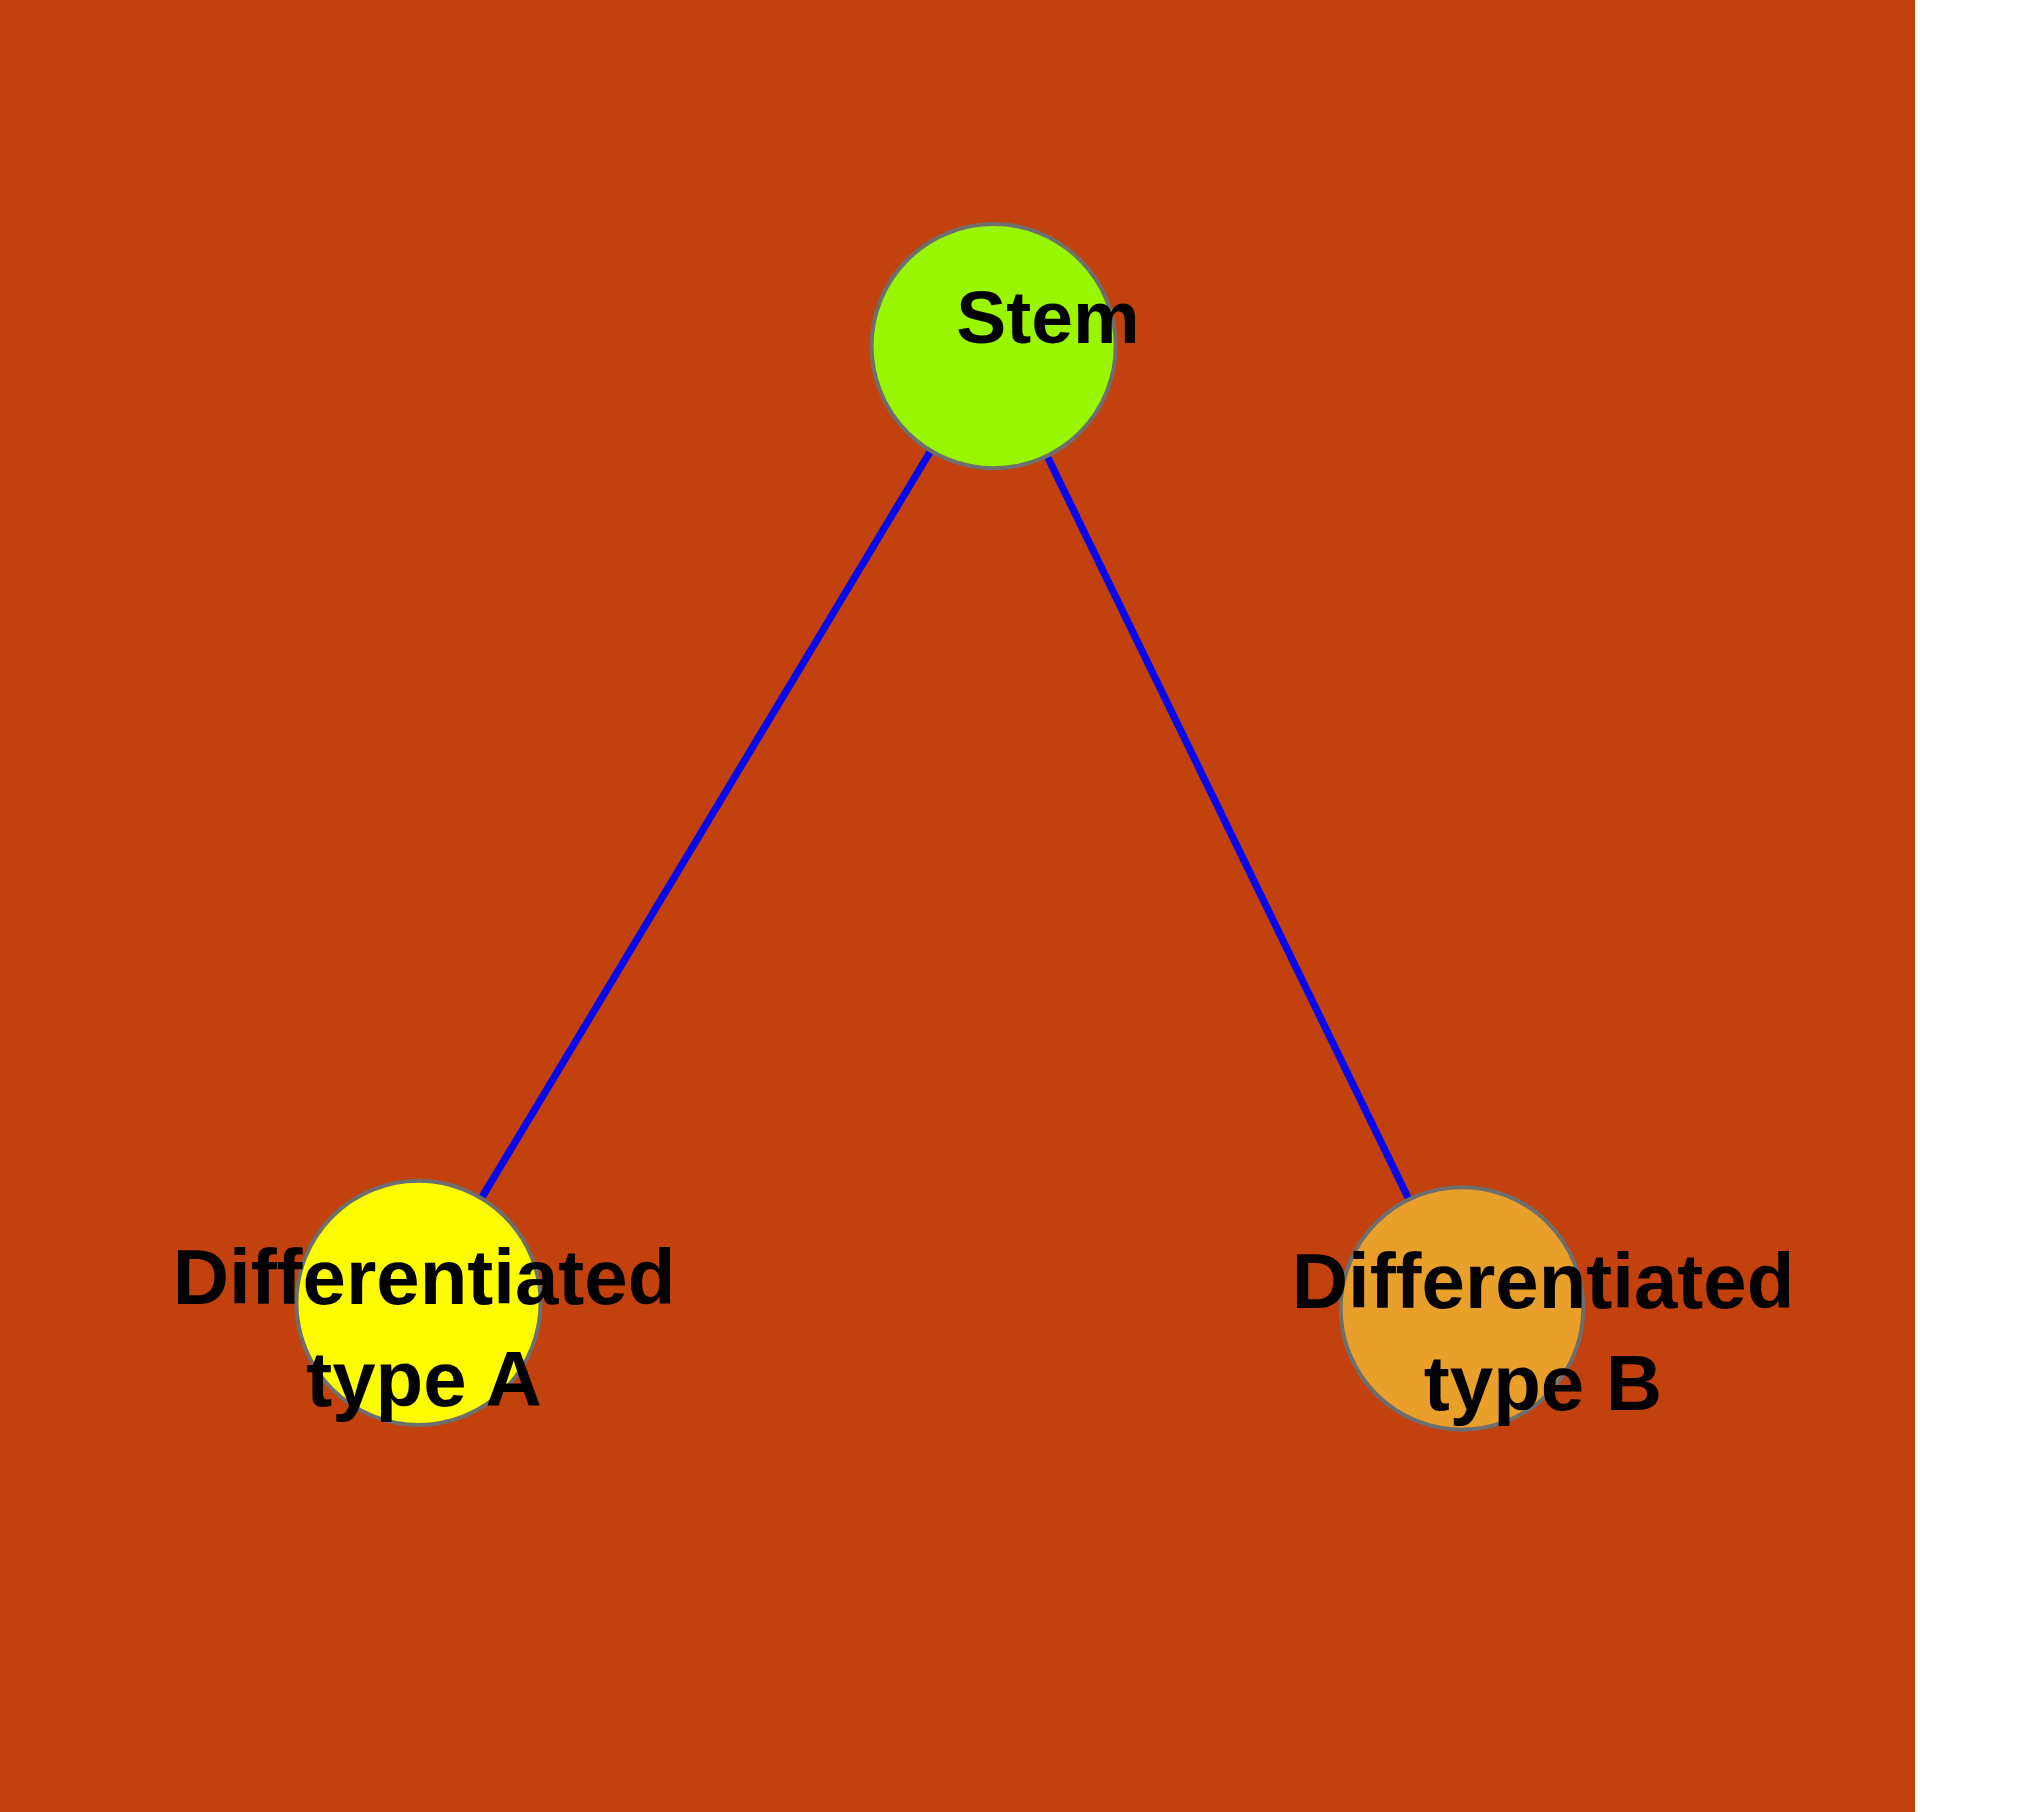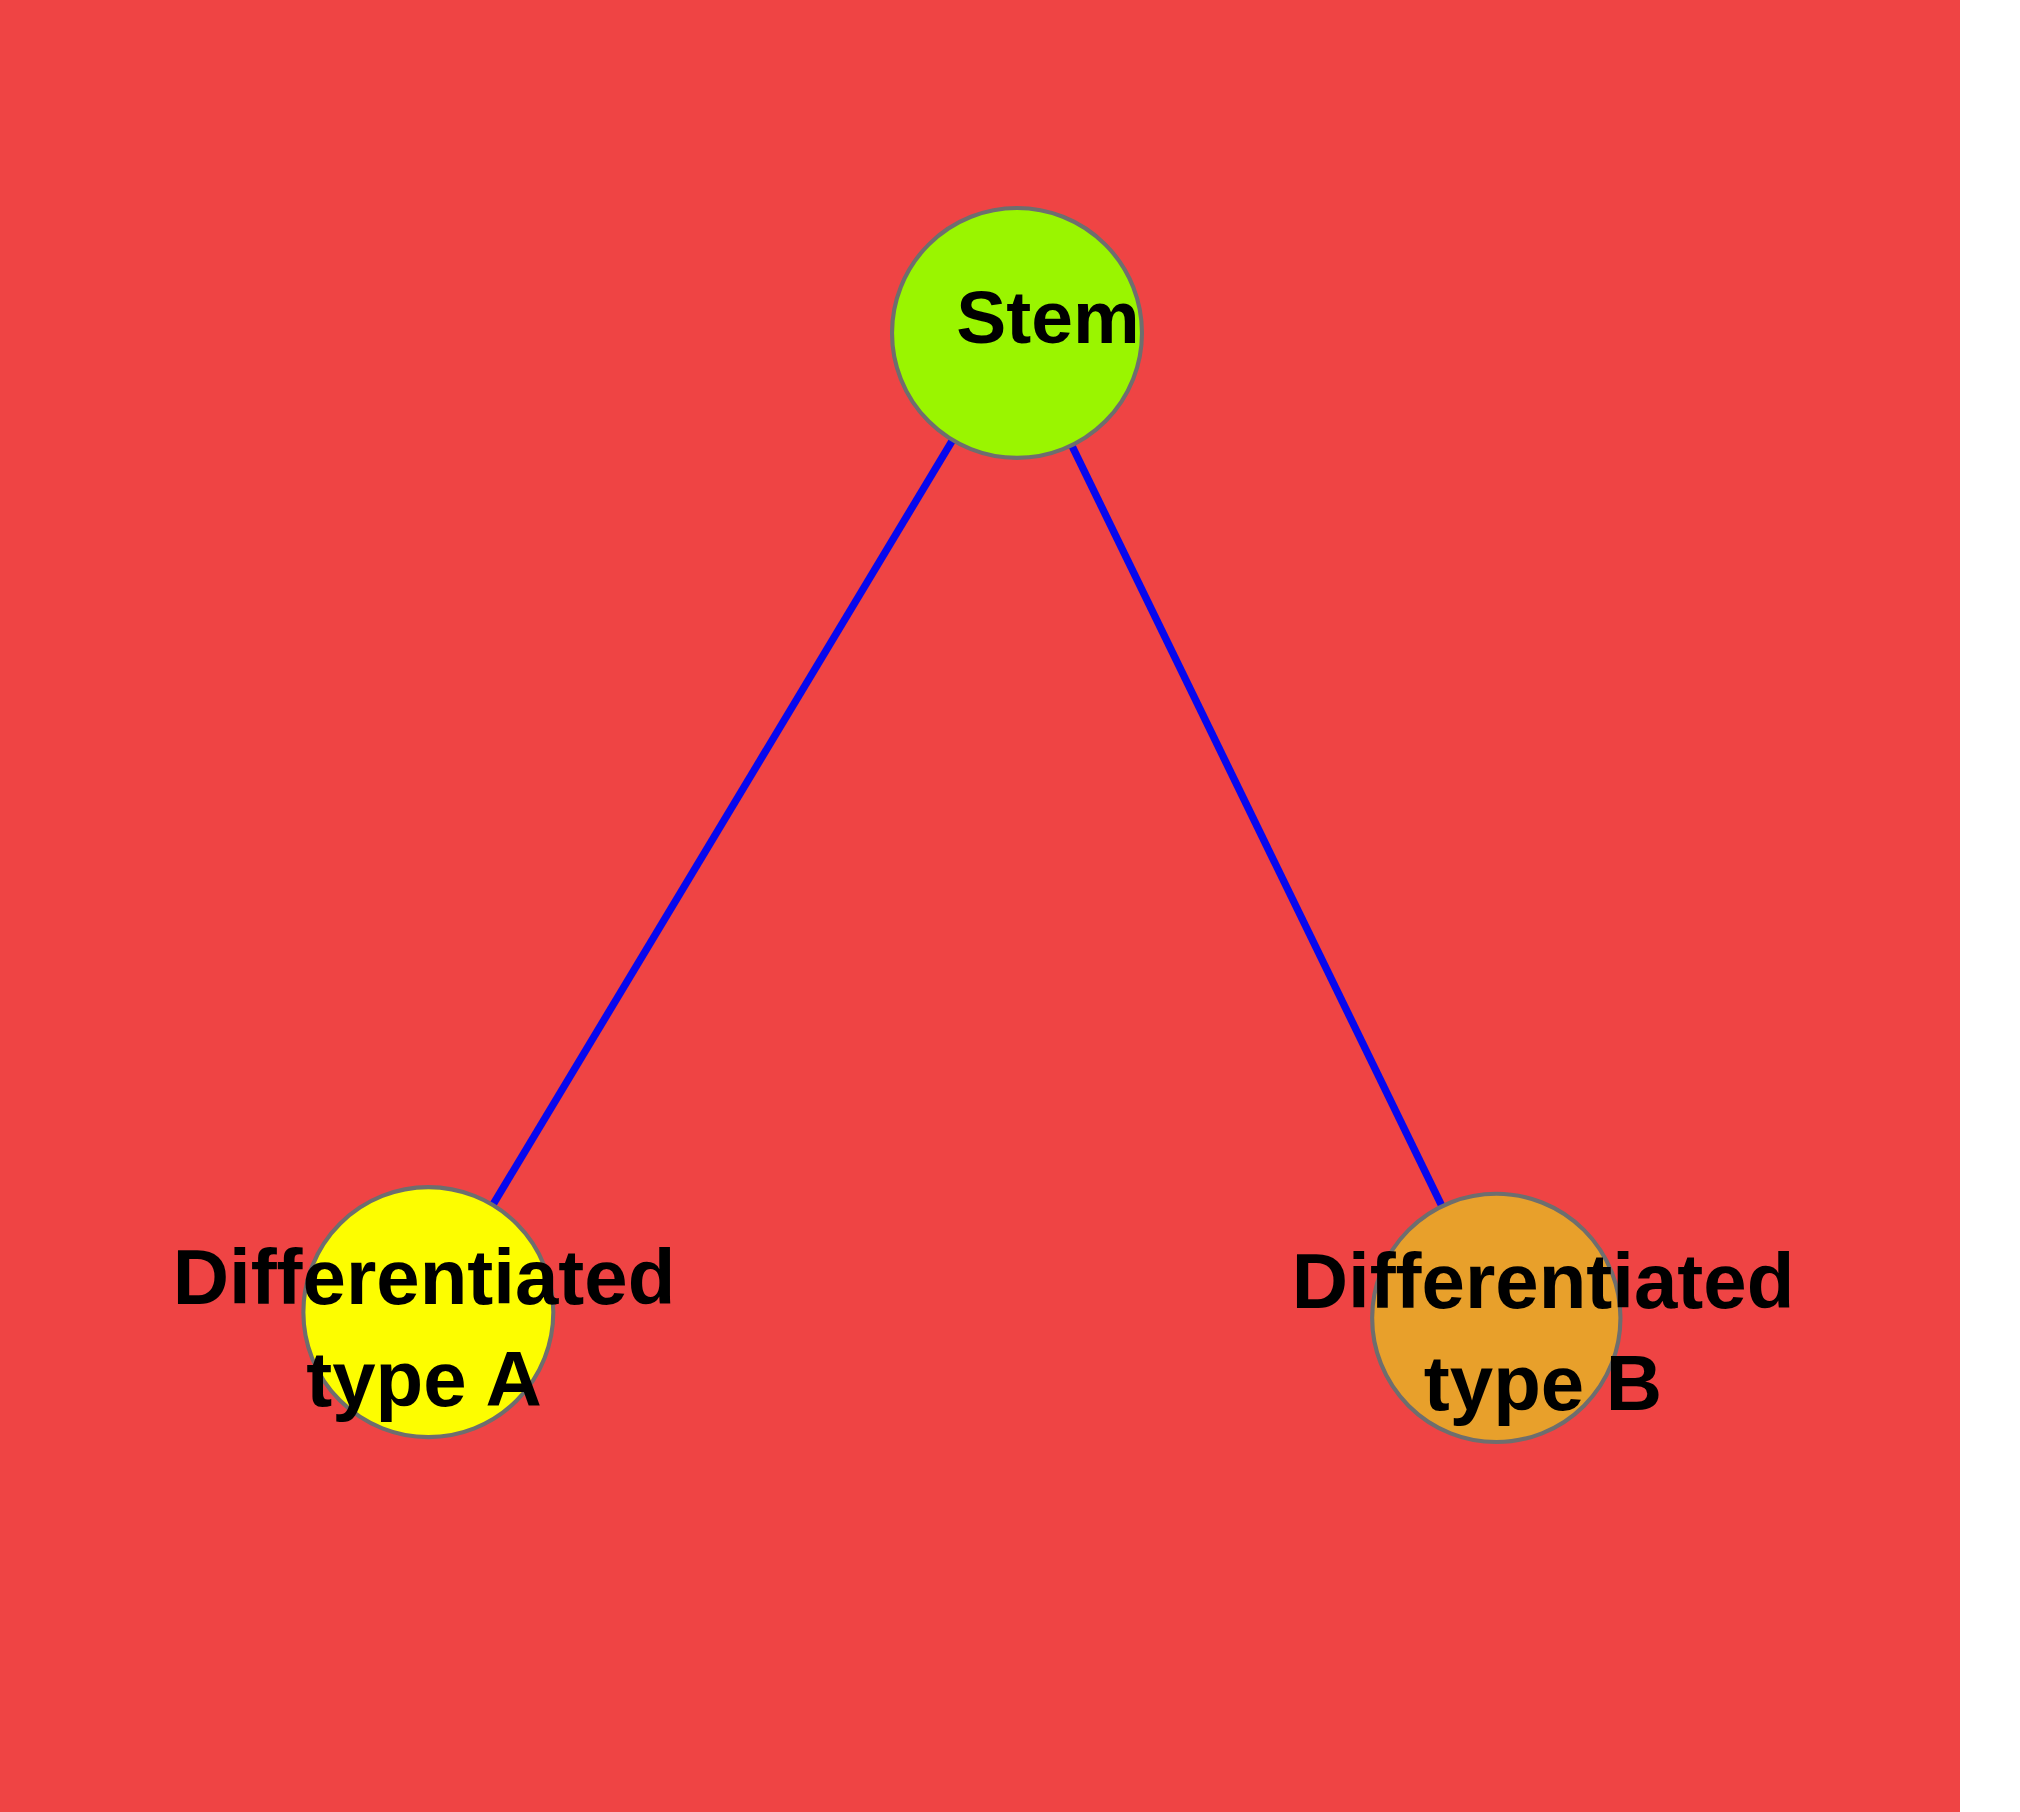--- a/index.html
+++ b/index.html
@@ -9,22 +9,21 @@
   body {
     width: 2021px;
     height: 1812px;
     overflow: hidden;
     font-family: "Liberation Sans", sans-serif;
   }
   .canvas {
     position: relative;
     width: 1915px;
     height: 1812px;
-    background: #ef4444;
-    padding-left: 45px;
+    background: #c2410c;
   }
   .graph-svg {
     position: absolute;
     left: 0;
     top: 0;
     width: 100%;
     height: 100%;
     display: block;
   }
   .node-label {

